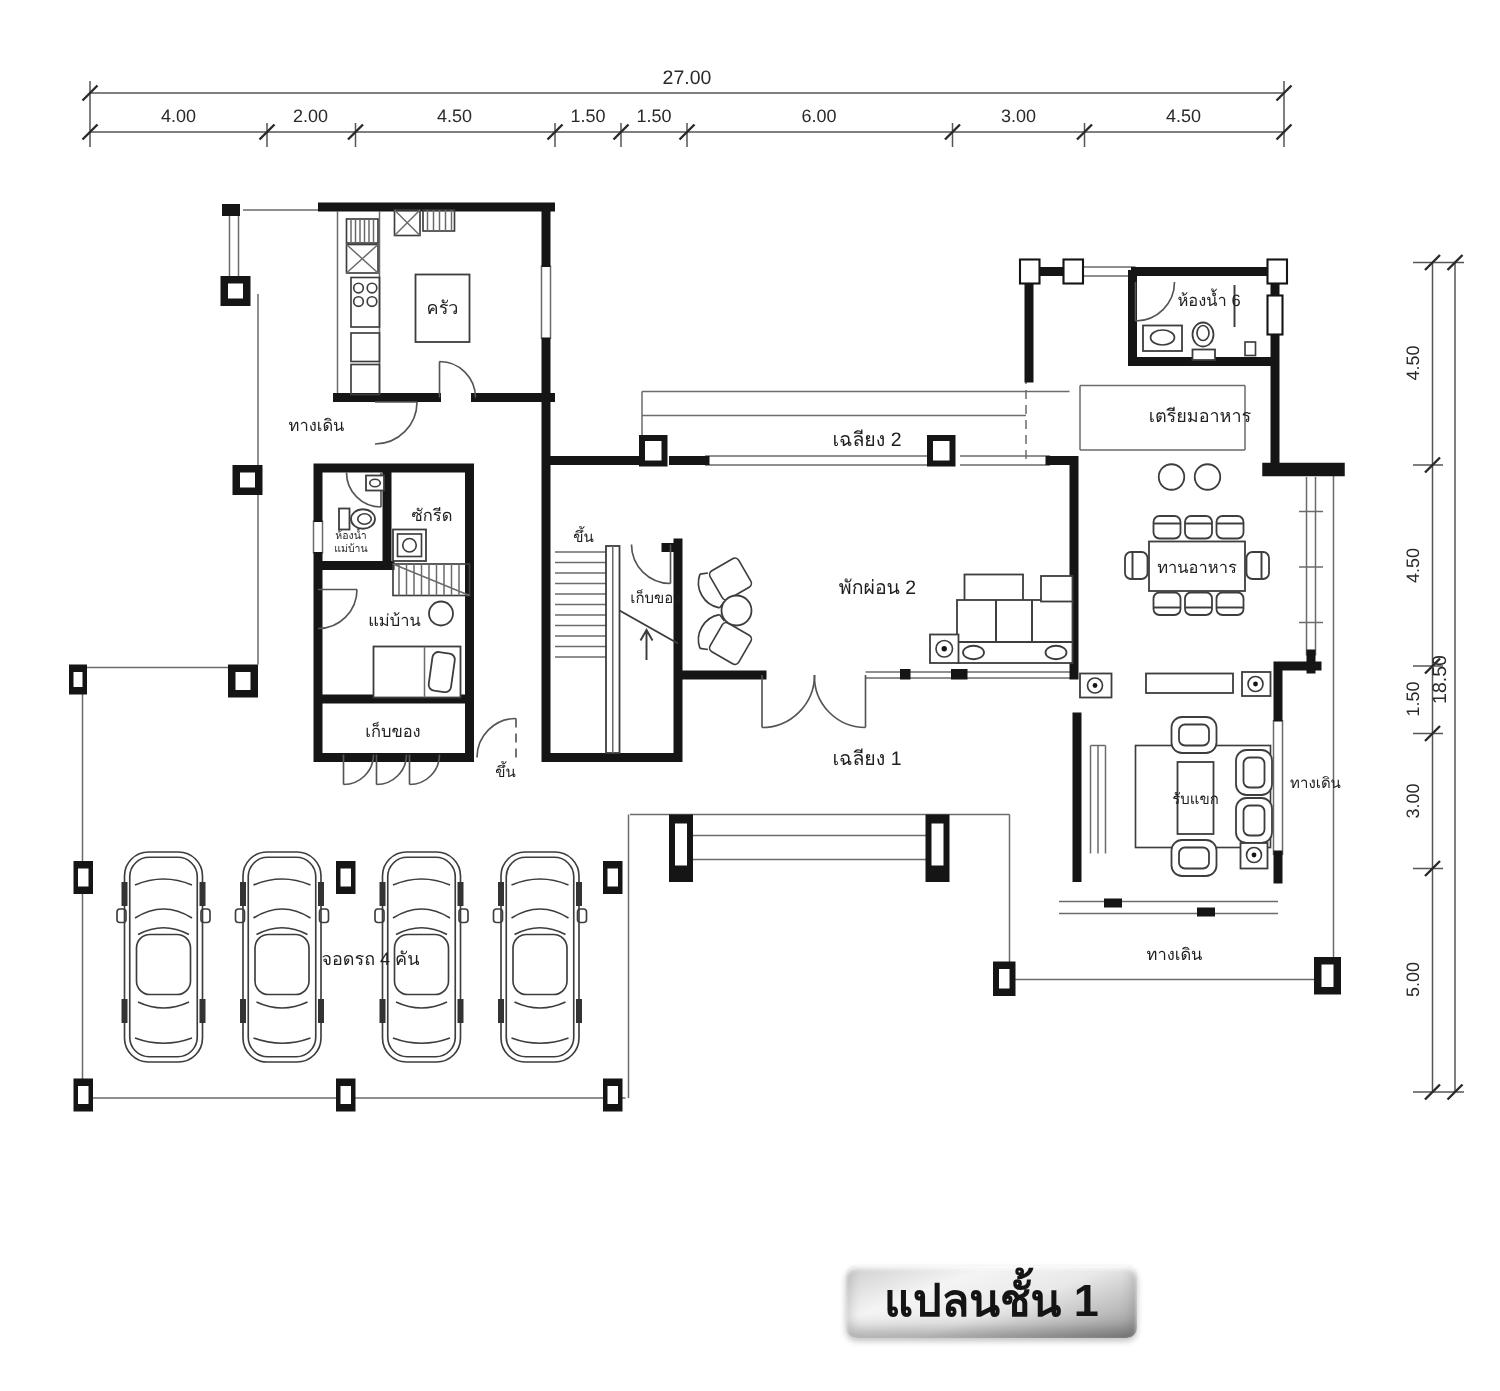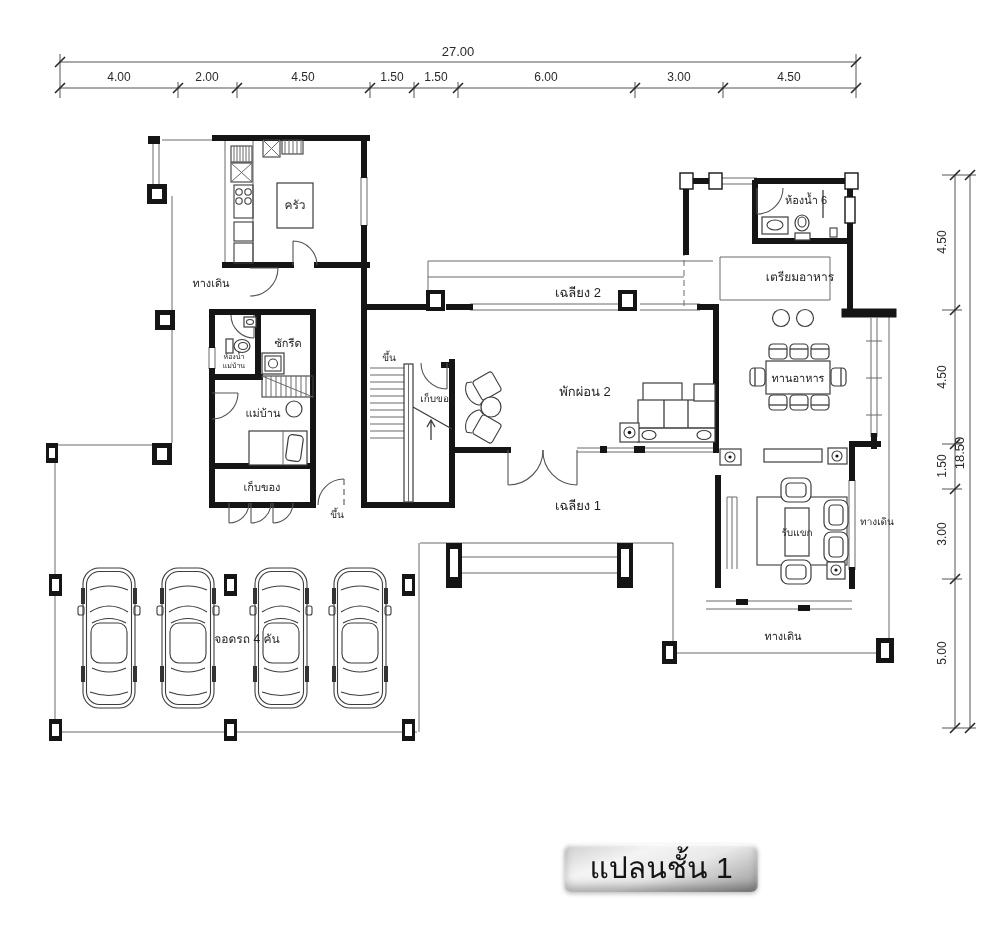--- a/index.html
+++ b/index.html
@@ -21,21 +21,21 @@
   .tick{stroke:#2a2a2a;stroke-width:1.6;fill:none;}
   text{fill:#1f1f1f;}
   .lbl{font-size:12px;text-anchor:middle;}
   .lbl13{font-size:13px;text-anchor:middle;}
   .lbl11{font-size:11px;text-anchor:middle;}
   .lbl10{font-size:10px;text-anchor:middle;}
   .lbl7{font-size:7px;text-anchor:middle;}
   .dimlbl{font-size:12px;text-anchor:middle;fill:#2a2a2a;}
   .dimlbl13{font-size:13px;text-anchor:middle;fill:#2a2a2a;}
   .banner{position:absolute;left:564px;top:844px;width:194px;height:48px;
-    border-radius:7px;text-align:center;line-height:48px;font-size:30px;font-weight:400;color:#141414;
+    border-radius:7px;text-align:center;line-height:48px;font-size:30px;font-weight:700;color:#141414;
     background:linear-gradient(160deg,#cdcdcd 0%,#f4f4f4 30%,#e9e9e9 55%,#979797 100%);
     box-shadow:inset 0 2px 3px rgba(255,255,255,.9), inset 0 -6px 10px rgba(0,0,0,.28), 0 2px 4px rgba(0,0,0,.25);}
 </style>
 </head>
 <body>
 
 <div class="stage">
 <svg width="1000" height="927" viewBox="0 0 1000 927">
   <defs>
     <g id="car" class="furnl">

